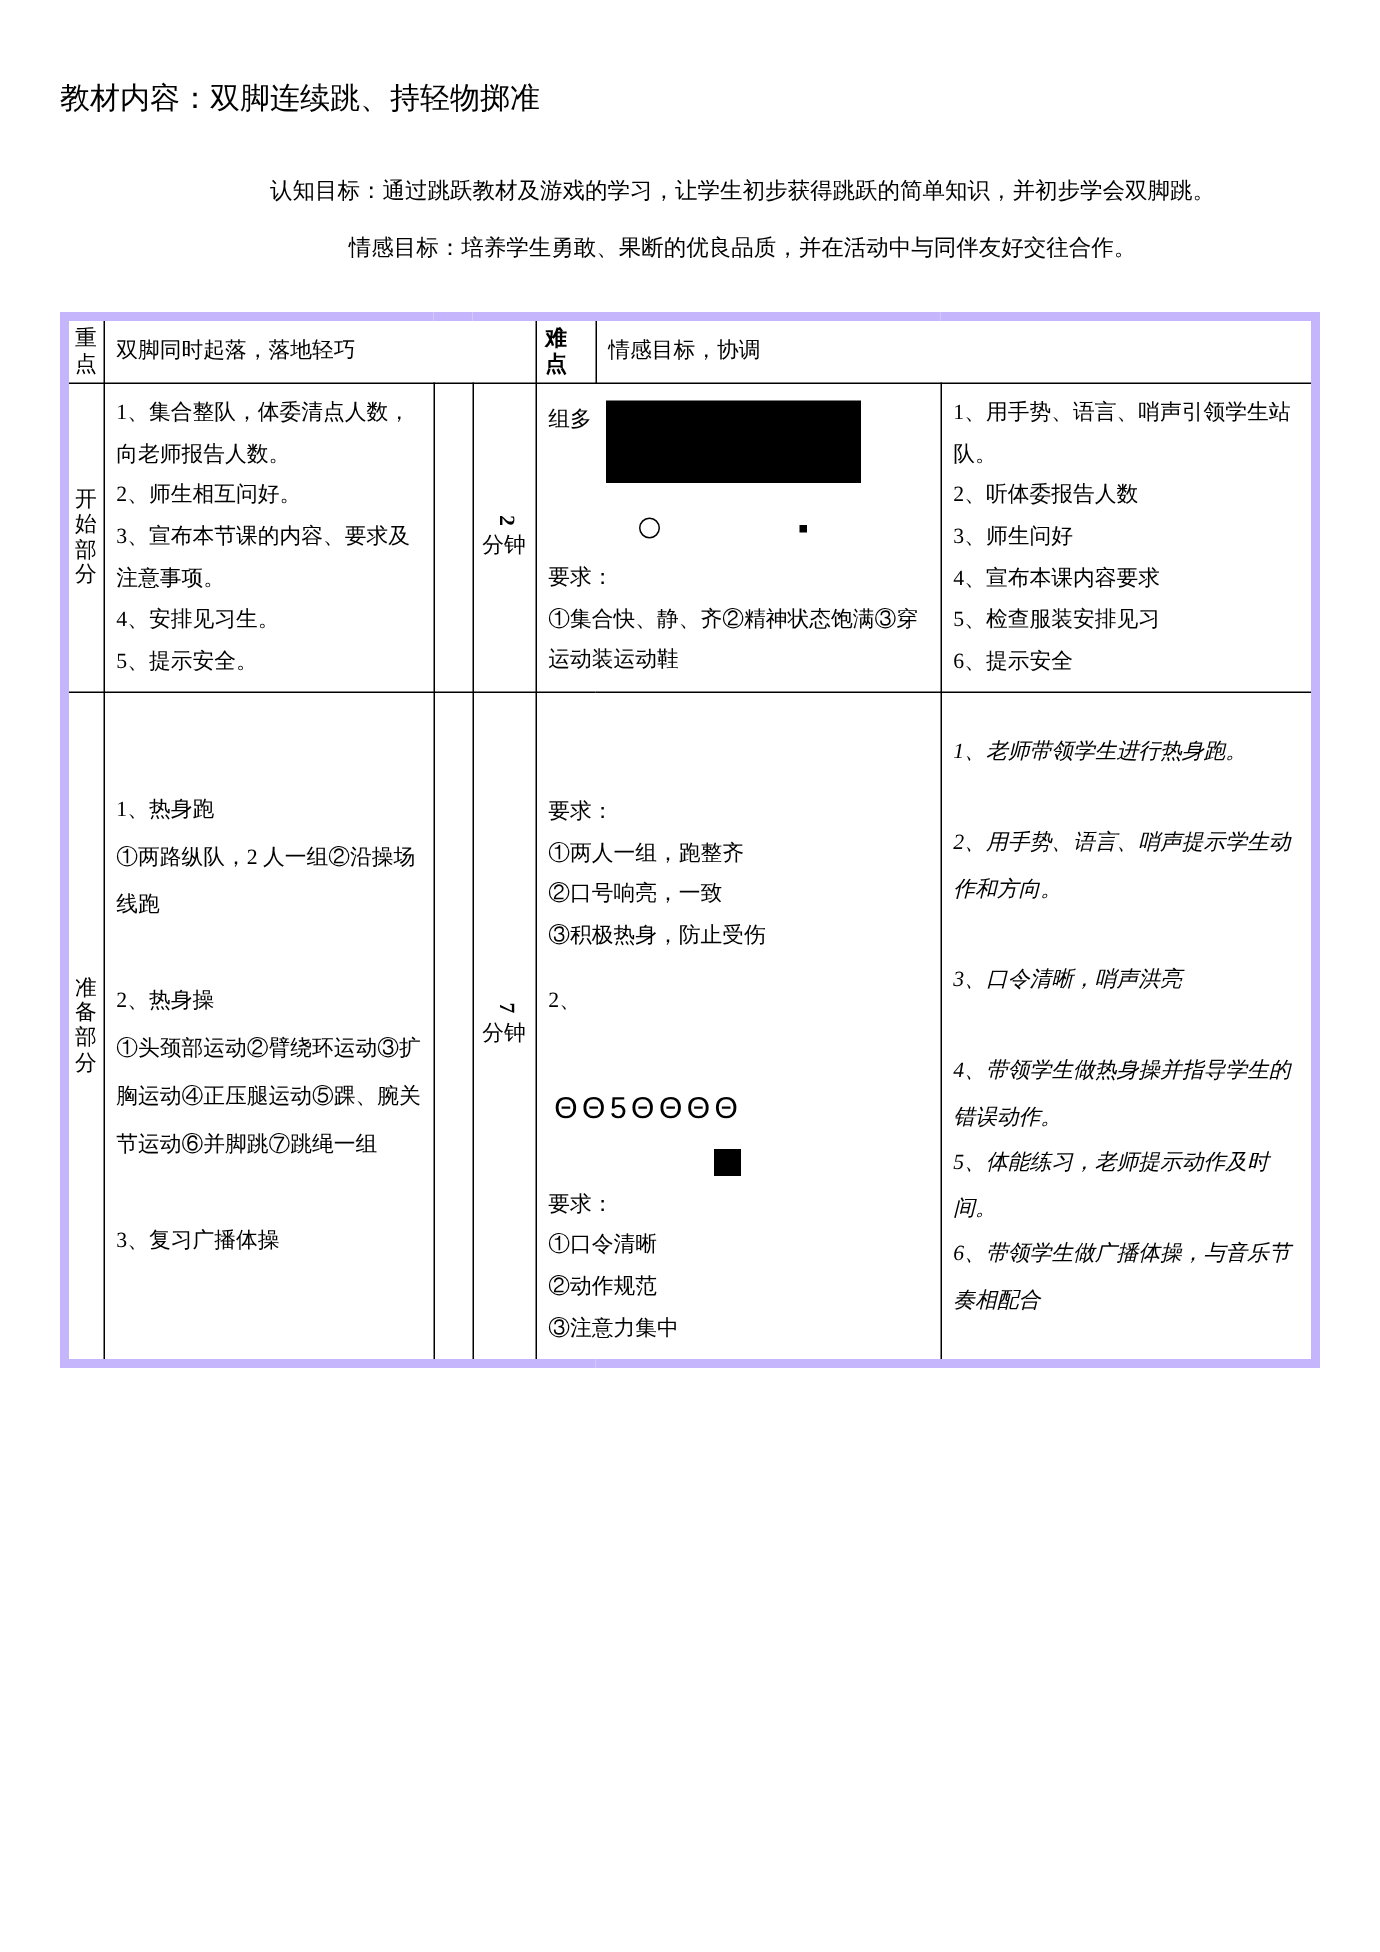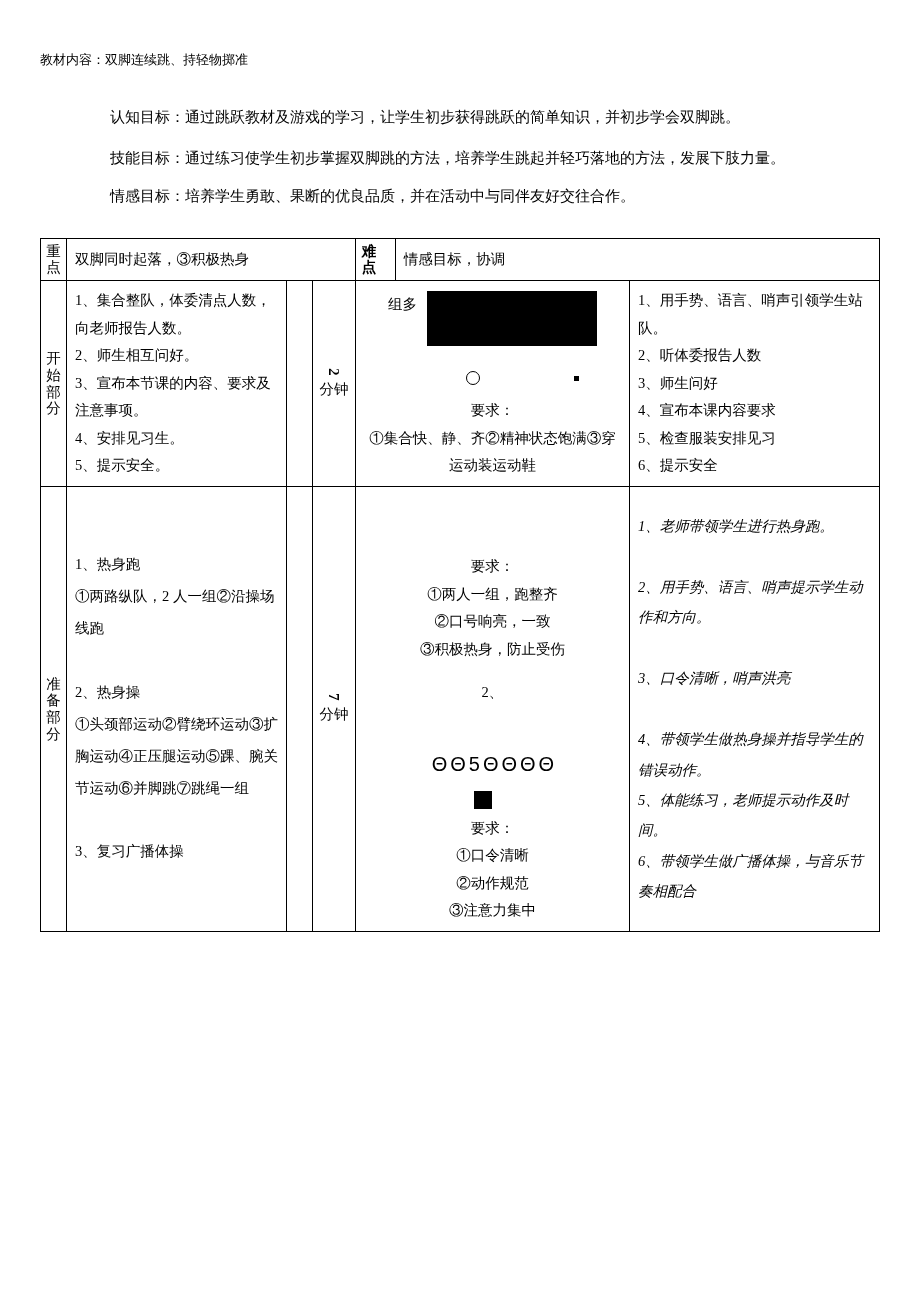--- a/index.html
+++ b/index.html
@@ -7,35 +7,36 @@
       font-family: "SimSun", "宋体", serif;
       font-size: 15px;
       color: #000;
       background: #fff;
       padding: 50px 40px;
       width: 920px;
       line-height: 1.6;
     }
     .header-title {
       margin-bottom: 30px;
-      font-size: 13px;
+      font-size: 20px;
     }
     .objectives {
       padding-left: 70px;
       margin-bottom: 25px;
     }
     .objectives p {
       margin-bottom: 5px;
       line-height: 2.2;
+      text-align: center;
     }
     .obj-line2 { margin-top: 8px; }
     table {
       border-collapse: collapse;
       width: 100%;
-      border: 1px solid #c4b5fd;
+      border: 6px solid #c4b5fd;
     }
     td {
       border: 1px solid #000;
       padding: 4px 6px;
       vertical-align: middle;
       font-size: 14.5px;
       line-height: 1.9;
     }
     .vcol {
       width: 26px;
@@ -43,21 +44,21 @@
       padding: 4px 2px;
       line-height: 1.15;
     }
     .vcol-narrow {
       width: 26px;
       text-align: center;
       padding: 4px 2px;
       line-height: 1.15;
     }
     .content-col { width: 220px; }
-    .org-col { width: 270px; text-align: center; }
+    .org-col { width: 270px; }
     .method-col { width: 250px; }
     .header-cell { text-align: center; }
     .time-cell {
       text-align: center;
     }
     .time-inner {
       display: inline-block;
       line-height: 1.1;
     }
     .time-num {
@@ -121,30 +122,29 @@
       font-weight: bold;
     }
   </style>
 </head>
 <body>
 
 <div class="header-title">教材内容：双脚连续跳、持轻物掷准</div>
 
 <div class="objectives">
   <p>认知目标：通过跳跃教材及游戏的学习，让学生初步获得跳跃的简单知识，并初步学会双脚跳。</p>
-  <p class="obj-line2">技能目标：通过练习使学生初步掌握双脚跳的方法，培养学生跳起并轻巧落地的方法，发展下肢力量。</p>
   <p>情感目标：培养学生勇敢、果断的优良品质，并在活动中与同伴友好交往合作。</p>
 </div>
 
 <table>
 
   <tbody>
       <tr>
     <td class="vcol">重点</td>
-    <td colspan="3" class="cell-pad">双脚同时起落，③积极热身</td>
+    <td colspan="3" class="cell-pad">双脚同时起落，落地轻巧</td>
     <td class="difficulty-label">难点</td>
     <td colspan="2" class="cell-pad">情感目标，协调</td>
   </tr>
 
 
   <tr>
     <td class="vcol vcenter">开始部分</td>
     <td class="cell-pad content-col" style="white-space:pre-line;">1、集合整队，体委清点人数，向老师报告人数。
 2、师生相互问好。
 3、宣布本节课的内容、要求及注意事项。

